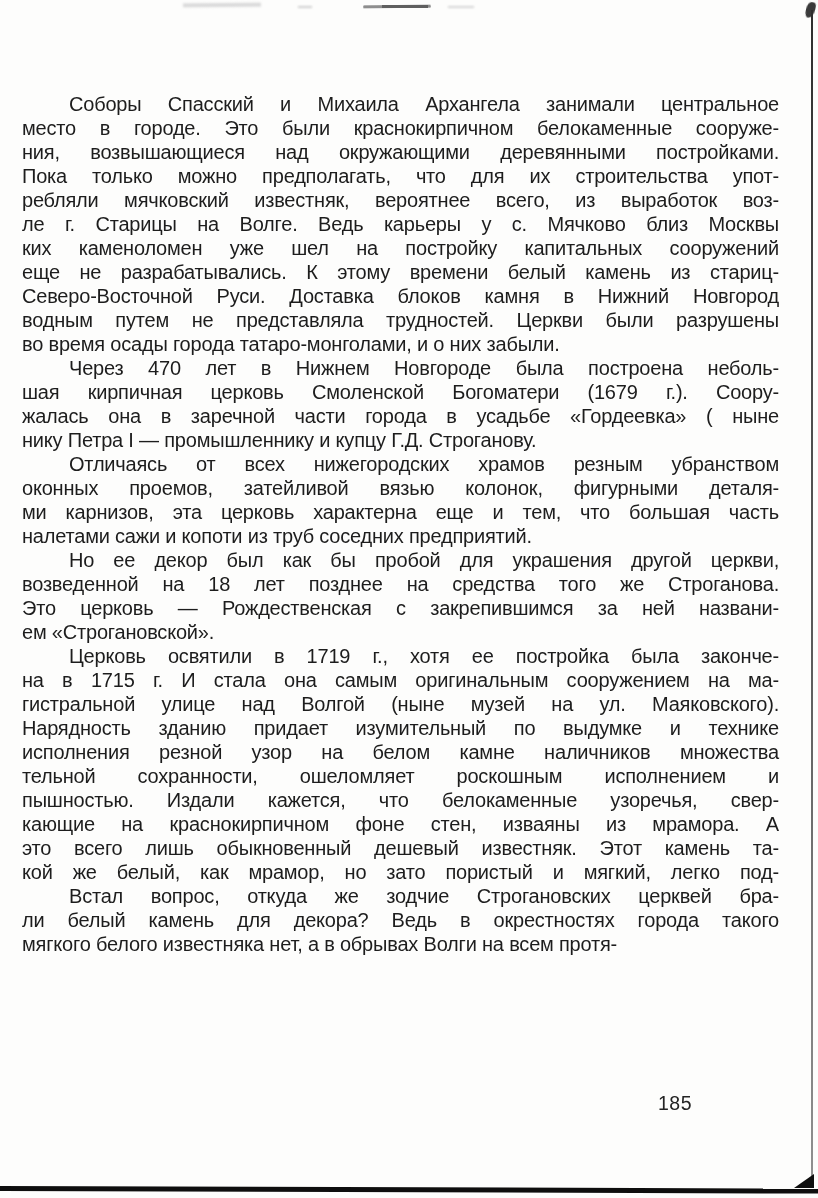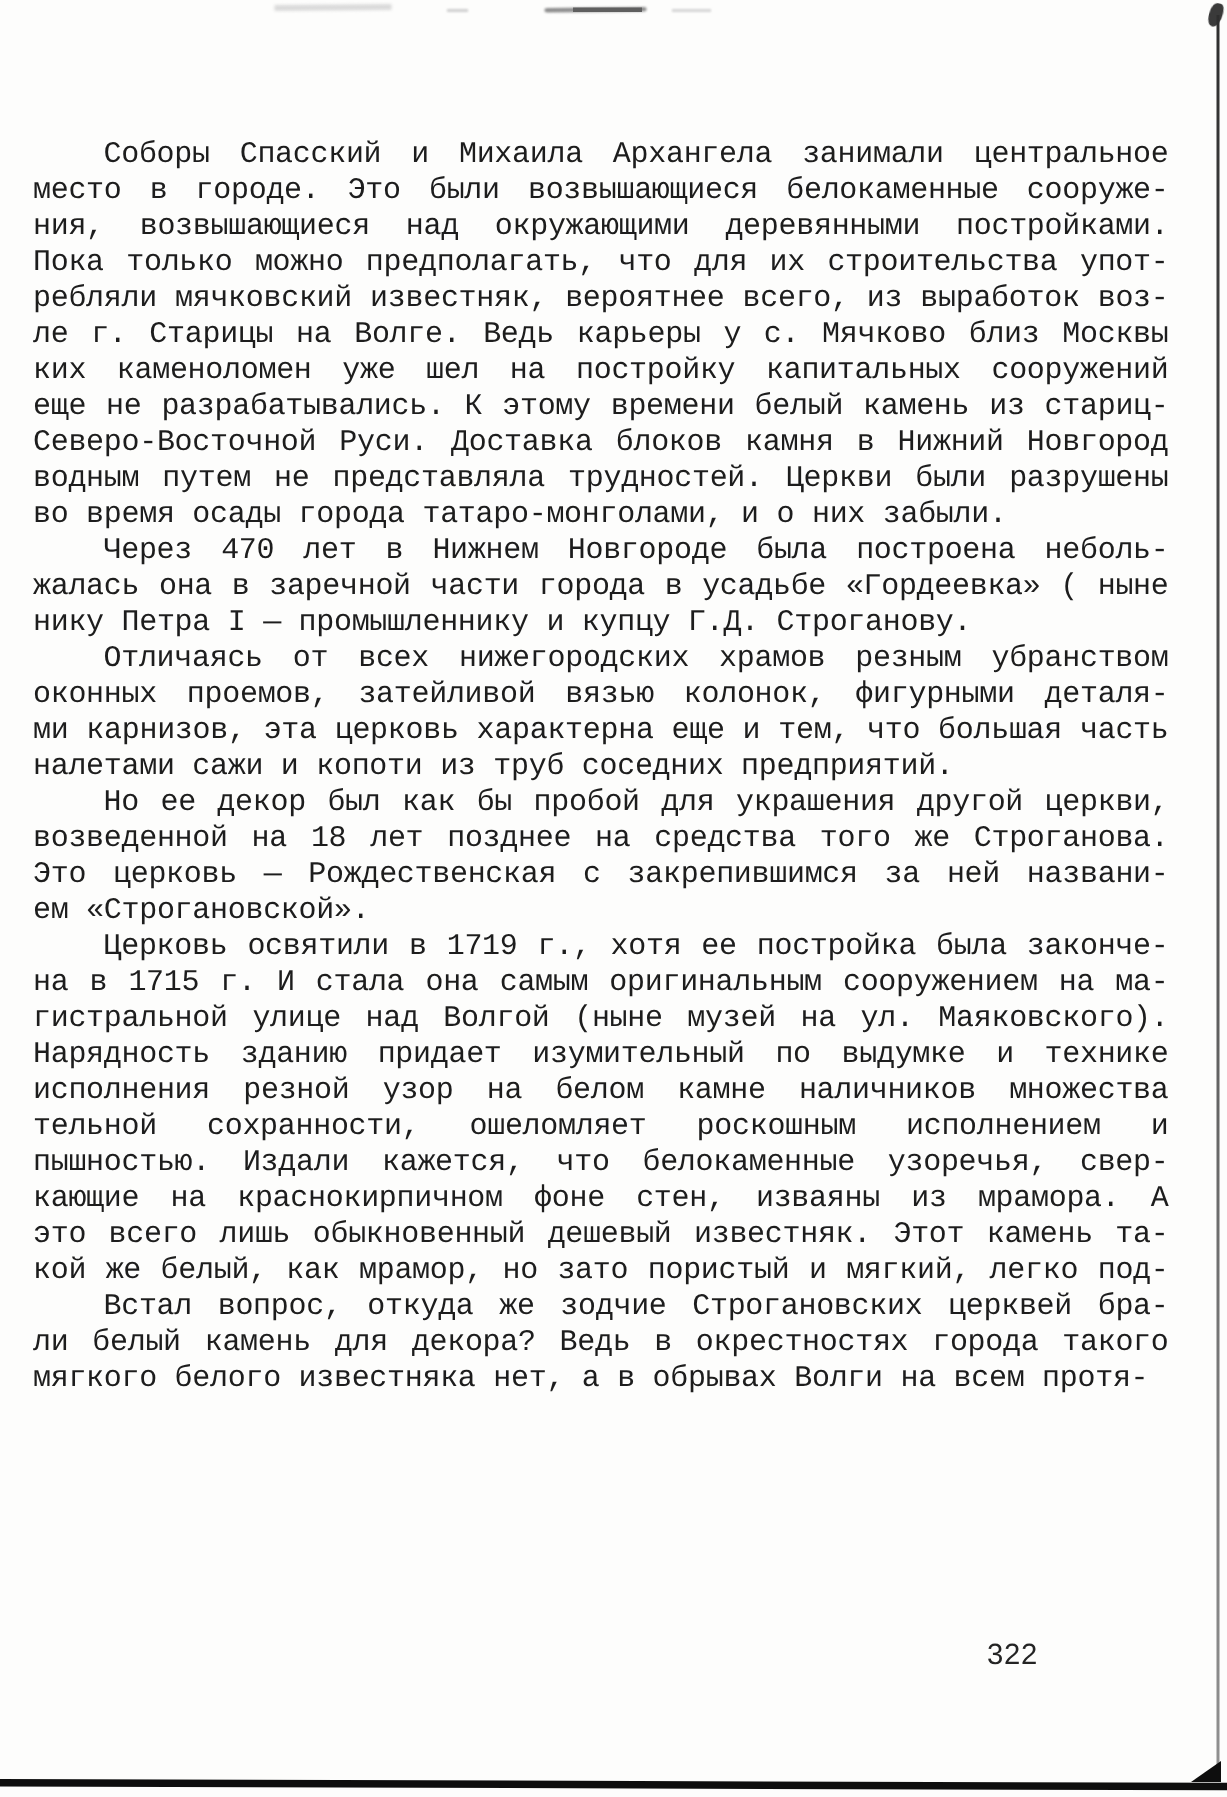--- a/index.html
+++ b/index.html
@@ -18,21 +18,20 @@
     top: 92px;
     width: 757px;
     font-size: 20px;
     line-height: 24px;
     letter-spacing: -0.2px;
   }
   .line {
     text-align: justify;
     text-align-last: justify;
     white-space: normal;
-    font-family: Liberation Mono, monospace;
   }
   .line.indent { text-indent: 47px; }
   .line.para-end { text-align-last: left; }
   .page-number {
     position: absolute;
     left: 658px;
     top: 1092px;
     font-size: 19.5px;
     letter-spacing: 0.5px;
     color: #242424;
@@ -62,31 +61,32 @@
   <div class="art dash-dark"></div>
   <div class="art dash-core"></div>
   <div class="art smudge-c"></div>
   <div class="art top-right-blob"></div>
   <div class="art right-edge"></div>
   <div class="art bottom-edge"></div>
   <div class="art corner-fillet"></div>
 
   <div class="text-block" id="text-block">
       <div class="line indent">Соборы Спасский и Михаила Архангела занимали центральное</div>
-      <div class="line">место в городе. Это были возвышающиеся белокаменные сооруже-</div>
+      <div class="line">место в городе. Это были краснокирпичном белокаменные сооруже-</div>
       <div class="line">ния, возвышающиеся над окружающими деревянными постройками.</div>
       <div class="line">Пока только можно предполагать, что для их строительства упот-</div>
       <div class="line">ребляли мячковский известняк, вероятнее всего, из выработок воз-</div>
       <div class="line">ле г. Старицы на Волге. Ведь карьеры у с. Мячково близ Москвы</div>
       <div class="line">ких каменоломен уже шел на постройку капитальных сооружений</div>
       <div class="line">еще не разрабатывались. К этому времени белый камень из стариц-</div>
       <div class="line">Северо-Восточной Руси. Доставка блоков камня в Нижний Новгород</div>
       <div class="line">водным путем не представляла трудностей. Церкви были разрушены</div>
       <div class="line para-end">во время осады города татаро-монголами, и о них забыли.</div>
       <div class="line indent">Через 470 лет в Нижнем Новгороде была построена неболь-</div>
+      <div class="line">шая кирпичная церковь Смоленской Богоматери (1679 г.). Соору-</div>
       <div class="line">жалась она в заречной части города в усадьбе «Гордеевка» ( ныне</div>
       <div class="line para-end">нику Петра I — промышленнику и купцу Г.Д. Строганову.</div>
       <div class="line indent">Отличаясь от всех нижегородских храмов резным убранством</div>
       <div class="line">оконных проемов, затейливой вязью колонок, фигурными деталя-</div>
       <div class="line">ми карнизов, эта церковь характерна еще и тем, что большая часть</div>
       <div class="line para-end">налетами сажи и копоти из труб соседних предприятий.</div>
       <div class="line indent">Но ее декор был как бы пробой для украшения другой церкви,</div>
       <div class="line">возведенной на 18 лет позднее на средства того же Строганова.</div>
       <div class="line">Это церковь — Рождественская с закрепившимся за ней названи-</div>
       <div class="line para-end">ем «Строгановской».</div>
@@ -98,15 +98,15 @@
       <div class="line">тельной сохранности, ошеломляет роскошным исполнением и</div>
       <div class="line">пышностью. Издали кажется, что белокаменные узоречья, свер-</div>
       <div class="line">кающие на краснокирпичном фоне стен, изваяны из мрамора. А</div>
       <div class="line">это всего лишь обыкновенный дешевый известняк. Этот камень та-</div>
       <div class="line">кой же белый, как мрамор, но зато пористый и мягкий, легко под-</div>
       <div class="line indent">Встал вопрос, откуда же зодчие Строгановских церквей бра-</div>
       <div class="line">ли белый камень для декора? Ведь в окрестностях города такого</div>
       <div class="line para-end">мягкого белого известняка нет, а в обрывах Волги на всем протя-</div>
     </div>
 
-  <div class="page-number">322</div>
+  <div class="page-number">185</div>
 
 </div>
 
 </body></html>

